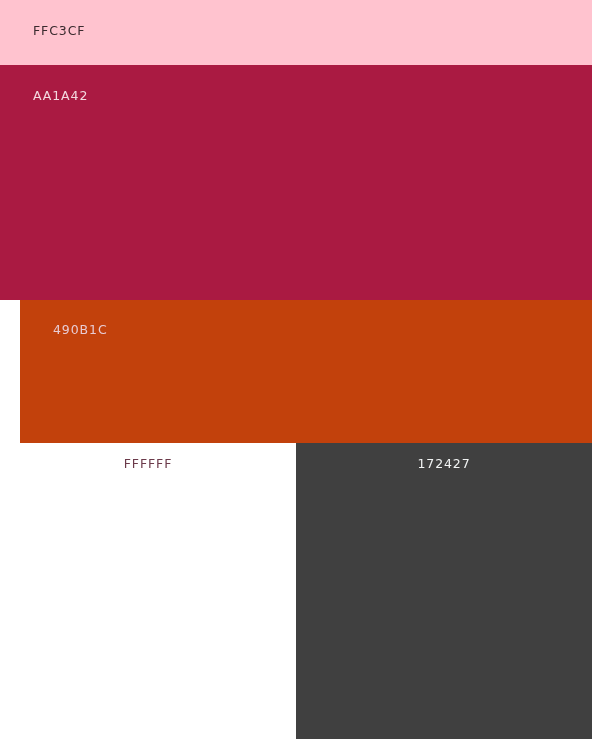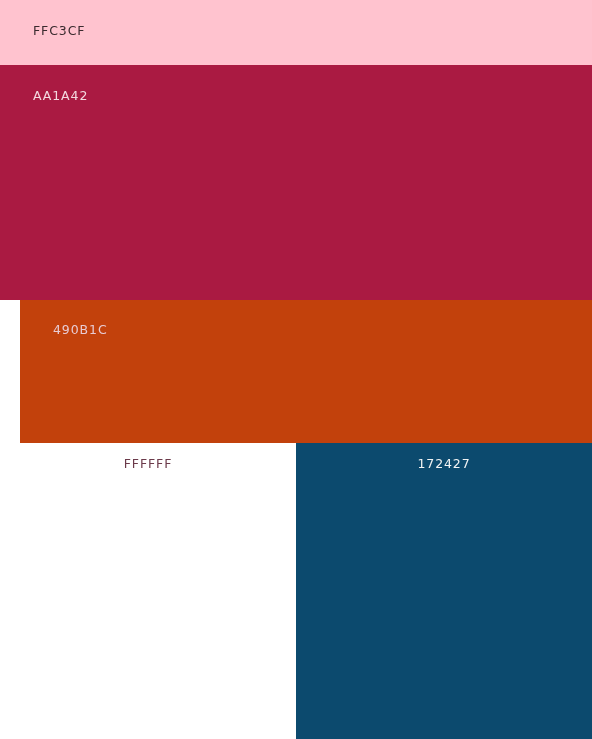--- a/index.html
+++ b/index.html
@@ -91,18 +91,18 @@
   </div>
 
   <div id="swatch-row">
 
     <div class="swatch-col" id="col-0" style="background-color: rgb(255, 255, 255);">
       <span class="swatch-label" style="color: rgb(107, 58, 74);">FFFFFF</span>
     </div>
 
 
 
-    <div class="swatch-col" id="col-3" style="background-color: #0c4a6e;">
+    <div class="swatch-col" id="col-3" style="background-color: #404040;">
       <span class="swatch-label" style="color: rgb(242, 244, 244);">172427</span>
     </div>
 
   </div>
 </div>
 
 </body></html>

